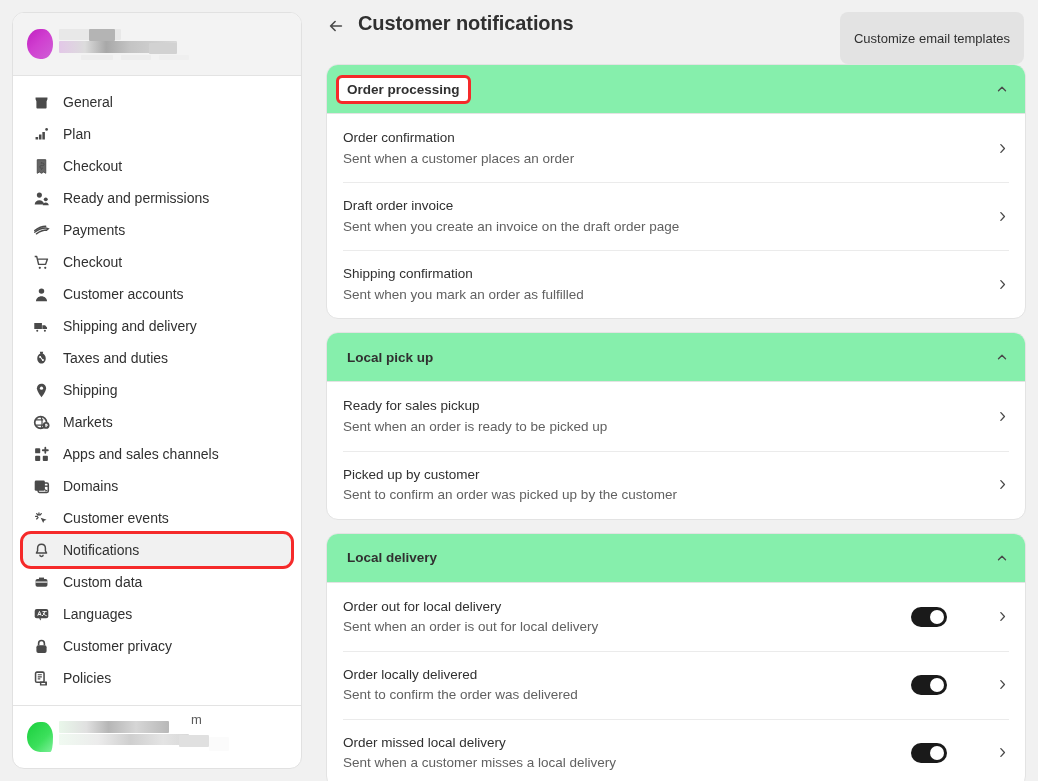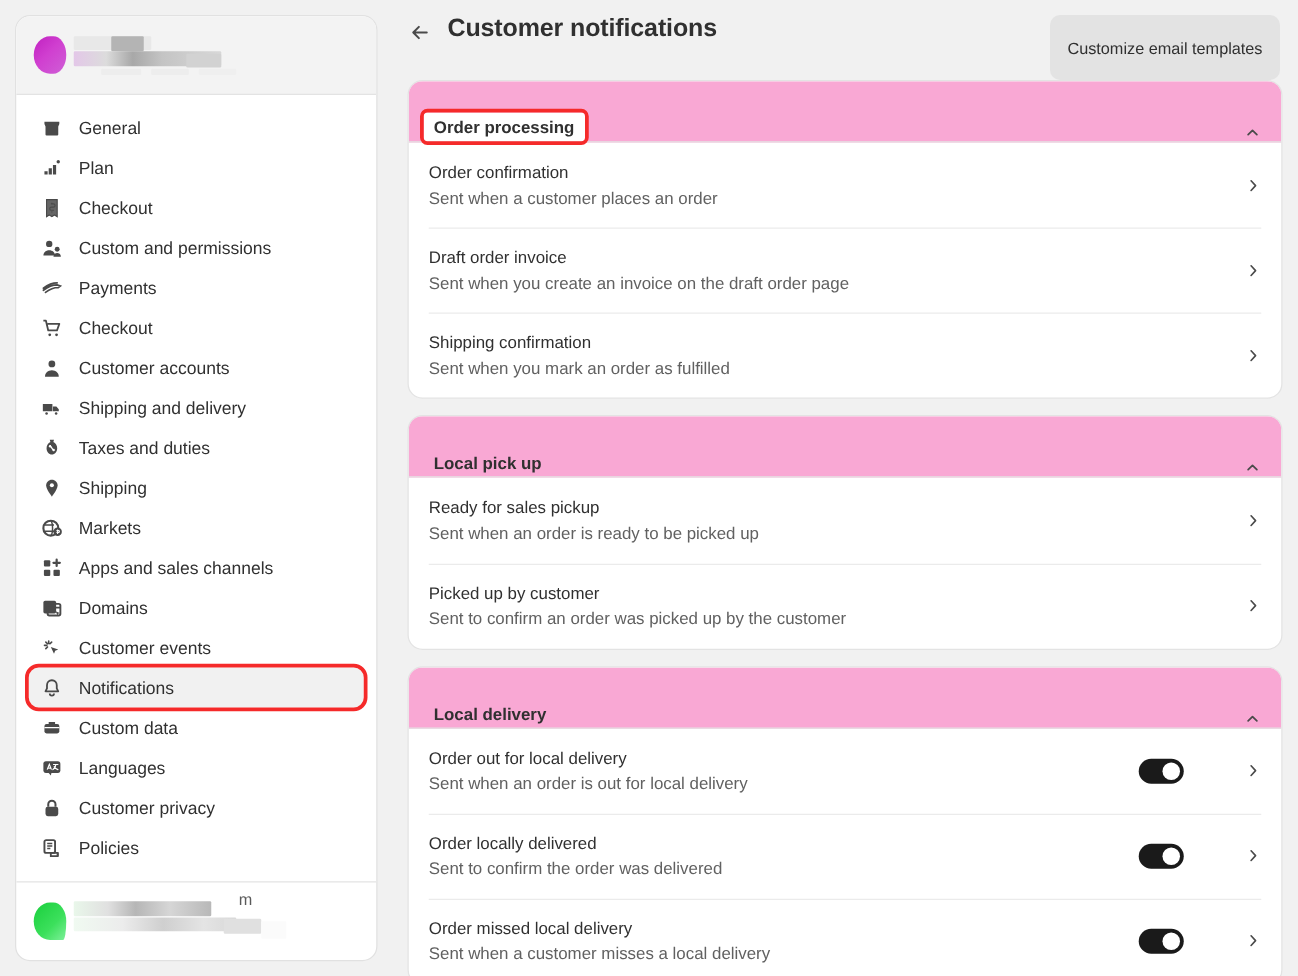--- a/index.html
+++ b/index.html
@@ -115,23 +115,23 @@
   }
 
   .card {
     background: #ffffff;
     border: 1px solid #e3e3e3;
     border-radius: 12px;
     margin-bottom: 13px;
     overflow: hidden;
   }
   .card-head {
-    height: 49px; background: #f9a8d4;
+    height: 49px; background: #86efac;
     border-bottom: 1px solid #e3e3e3;
-    display: flex; align-items: flex-end;
+    display: flex; align-items: center;
     padding: 0 16px; cursor: pointer;
   }
   .card-head .ttl {
     font-size: 13.5px; font-weight: 700; color: #303030;
     position: relative; padding: 3px 4px;
   }
   .card-head .ttl.hl {
     outline: 3px solid #f52a2a; border-radius: 3px; background:#fff;
     padding: 4px 8px; margin-left: -4px;
   }
@@ -211,21 +211,21 @@
         </div>
         <div class="nav-item">
           <span class="ico">
             <svg width="17" height="17" viewBox="0 0 20 20" fill="currentColor">
               <circle cx="7.5" cy="6" r="3"></circle>
               <path d="M2 17c0-3 2.4-5 5.5-5s5.5 2 5.5 5H2z"></path>
               <circle cx="15" cy="11" r="2.3"></circle>
               <path d="M11.5 18c0-2 1.6-3.4 3.5-3.4S18.5 16 18.5 18h-7z"></path>
             </svg>
           </span>
-          <span class="lbl">Custom and permissions</span>
+          <span class="lbl">Ready and permissions</span>
         </div>
         <div class="nav-item">
           <span class="ico">
             <svg width="17" height="17" viewBox="0 0 20 20" fill="none" stroke="currentColor" stroke-width="1.6" stroke-linecap="round">
               <path d="M2 12c4-3 8-5 13-5l3 1-2 1.6M2 10c4-3 8-5 13-5M4 14c4-3 8-4.6 12-4.6"></path>
             </svg>
           </span>
           <span class="lbl">Payments</span>
         </div>
         <div class="nav-item">

